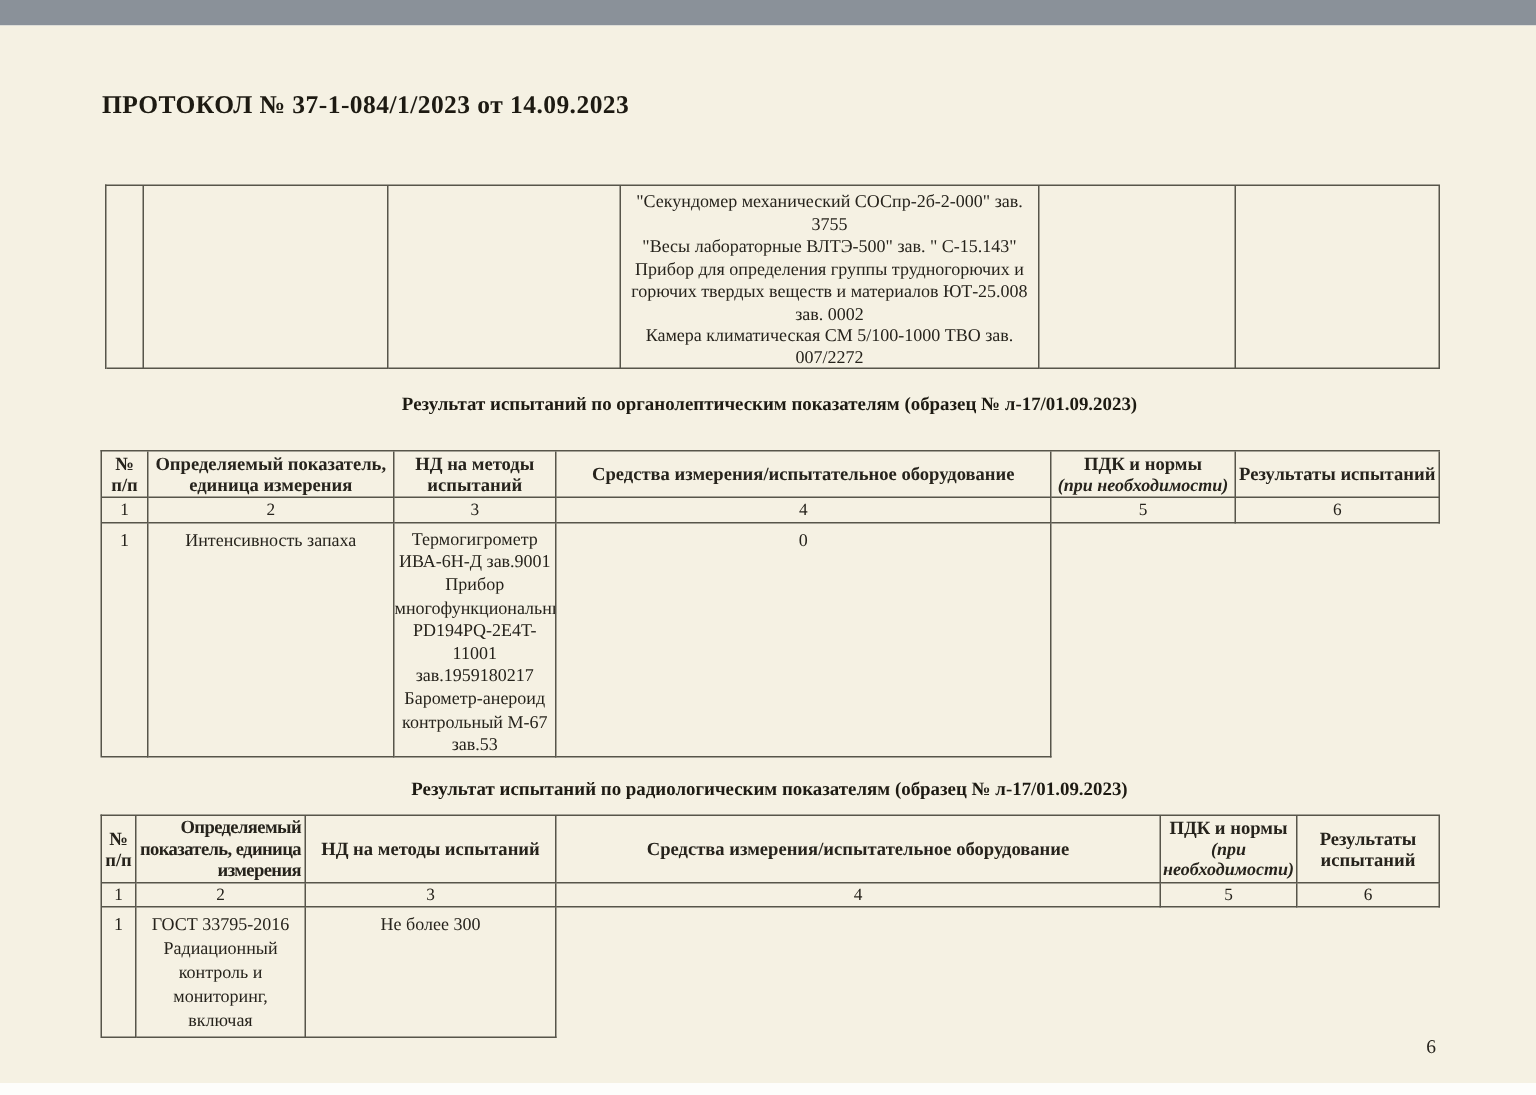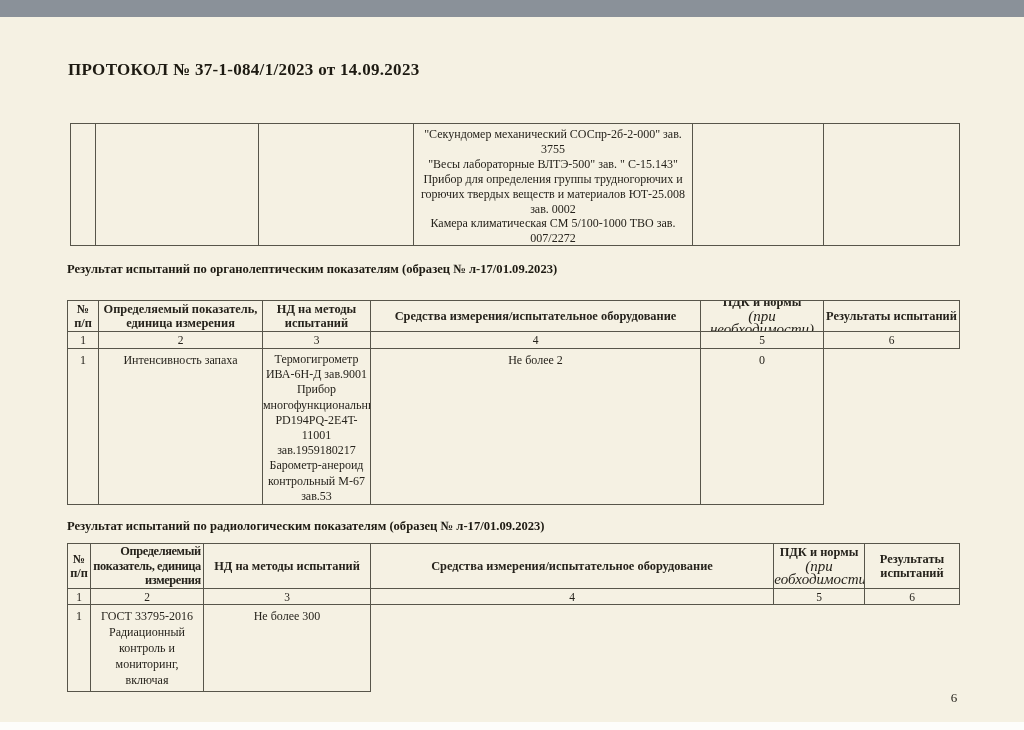--- a/index.html
+++ b/index.html
@@ -25,35 +25,35 @@
   }
   .tbl>div{
     border-right:1px solid #57554a;border-bottom:1px solid #57554a;
     overflow:hidden;box-sizing:border-box;
   }
   .hcell{
     display:flex;flex-direction:column;justify-content:center;align-items:center;
     font-weight:bold;font-size:12.4px;line-height:14.5px;text-align:center;
     white-space:pre-line;padding:1px 1px;
   }
-  .hcell .it{font-weight:normal;font-style:italic;font-size:15px;line-height:13.5px;white-space:pre-line;}
+  .hcell .it{font-weight:bold;font-style:italic;font-size:12px;line-height:13.5px;white-space:pre-line;}
   .tight{letter-spacing:-0.4px;text-align:right;}
   .ncell{
     display:flex;justify-content:center;align-items:center;
     font-size:11.5px;line-height:12px;text-align:center;
   }
   .dcell{
     font-size:12px;text-align:center;padding-top:3px;white-space:pre-line;
   }
   .lh15{line-height:15.2px;}
   .lh16{line-height:16px;}
   .lh148{line-height:14.9px;}
 
   .section-heading{
-    position:absolute;left:67px;width:892px;
+    position:absolute;left:67px;width:892px;text-align:center;
     font-weight:bold;font-size:12.6px;white-space:nowrap;color:#1d1a12;
   }
   .page-number{
     position:absolute;left:944px;top:690px;width:20px;text-align:center;
     font-size:13px;color:#26231c;
   }
 </style>
 </head>
 <body>
 
@@ -104,21 +104,20 @@
   <div class="dcell lh15">Термогигрометр ИВА-6Н-Д зав.9001
 Прибор многофункциональный PD194PQ-2E4T-11001
 зав.1959180217
 Барометр-анероид контрольный М-67 зав.53
 Секундомер электронный Интеграл С-01 зав.301680
 Камера климатическая СМ 5/100-1000 ТВО зав.007/3129
 Камера климатическая СМ 5/100-1000 ТВОзав.007/2272
 Камера климатическая ЮТ-25.001&nbsp;&nbsp;&nbsp;&nbsp;&nbsp;&nbsp;&nbsp;&nbsp;&nbsp;&nbsp;зав.0003
 Камера климатическая ЮТ-25.001зав.0004
 Рулетка измерительная металлическая Fisco ВТ8М зав.122</div>
-  <div class="dcell lh16">Не более 2</div>
   <div class="dcell lh16">0</div>
 </div>
 
 <div class="section-heading" style="top:519px;">Результат испытаний по радиологическим показателям (образец № л-17/01.09.2023)</div>
 
 <div class="tbl" style="left:67px;top:543px;grid-template-columns:23px 113px 167px 403px 91px 95px;grid-template-rows:45px 16px 87px;">
   <div class="hcell">№
 п/п</div>
   <div class="hcell tight">Определяемый
 показатель, единица

